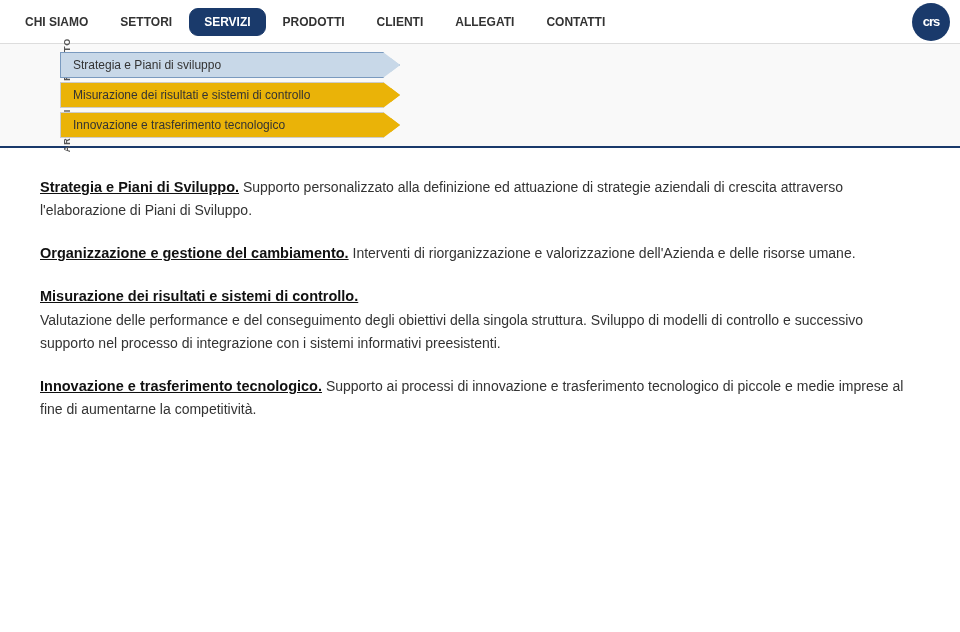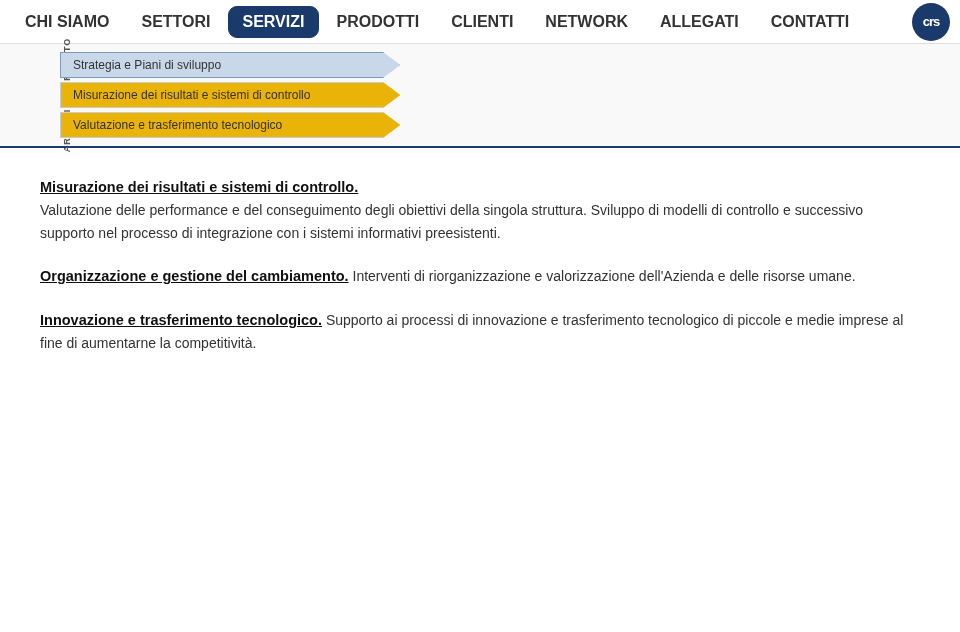--- a/index.html
+++ b/index.html
@@ -40,21 +40,21 @@
       letter-spacing: -0.5px;
     }
     .nav-items {
       display: flex;
       align-items: center;
       gap: 2px;
       flex: 1;
     }
     .nav-item {
       padding: 6px 14px;
-      font-size: 16px;
+      font-size: 12px;
       font-weight: bold;
       color: #333;
       cursor: pointer;
       text-transform: uppercase;
       border: 1px solid transparent;
       border-radius: 2px;
     }
     .nav-item.active {
       background: #1a3a6b;
       color: #fff;
@@ -145,50 +145,53 @@
 <body>
 
 <nav class="top-nav">
   <div class="nav-items">
 
   <div class="nav-item">CHI SIAMO</div>
       <div class="nav-item">SETTORI</div>
       <div class="nav-item active">SERVIZI</div>
       <div class="nav-item">PRODOTTI</div>
       <div class="nav-item">CLIENTI</div>
-      <div class="nav-item">NETWORK</div>
       <div class="nav-item">ALLEGATI</div>
       <div class="nav-item">CONTATTI</div>
     </div>
   <div class="logo">
     <div class="logo-circle">
       <span style="font-size:13px;font-weight:900;letter-spacing:-1px;">crs</span>
     </div>
   </div>
 </nav>
 
 <div class="dropdown-area">
   <span class="sidebar-label">AREE DI INTERVENTO</span>
 
 <div class="dropdown-item selected">Strategia e Piani di sviluppo</div>
     <div class="dropdown-item">Misurazione dei risultati e sistemi di controllo</div>
-    <div class="dropdown-item">Valutazione e trasferimento tecnologico</div>
+    <div class="dropdown-item">Innovazione e trasferimento tecnologico</div>
   </div>
 
 <div class="main-content">
 
-
-  <div class="section-block">
-    <div class="section-title">Misurazione dei risultati e sistemi di controllo.</div>
-    <div class="section-text">Valutazione delle performance e del conseguimento degli obiettivi della singola struttura. Sviluppo di modelli di controllo e successivo supporto nel processo di integrazione con i sistemi informativi preesistenti.</div>
+  <div class="first-block section-block">
+    <span class="section-title">Strategia e Piani di Sviluppo.</span>
+    <span class="section-text"> Supporto personalizzato alla definizione ed attuazione di strategie aziendali di crescita attraverso l'elaborazione di Piani di Sviluppo.</span>
   </div>
 
   <div class="section-block">
     <span class="section-title">Organizzazione e gestione del cambiamento.</span>
     <span class="section-text"> Interventi di riorganizzazione e valorizzazione dell'Azienda e delle risorse umane.</span>
+  </div>
+
+  <div class="section-block">
+    <div class="section-title">Misurazione dei risultati e sistemi di controllo.</div>
+    <div class="section-text">Valutazione delle performance e del conseguimento degli obiettivi della singola struttura. Sviluppo di modelli di controllo e successivo supporto nel processo di integrazione con i sistemi informativi preesistenti.</div>
   </div>
 
   <div class="section-block">
     <span class="section-title">Innovazione e trasferimento tecnologico.</span>
     <span class="section-text"> Supporto ai processi di innovazione e trasferimento tecnologico di piccole e medie imprese al fine di aumentarne la competitività.</span>
   </div>
 
 </div>
 
 </body></html>

